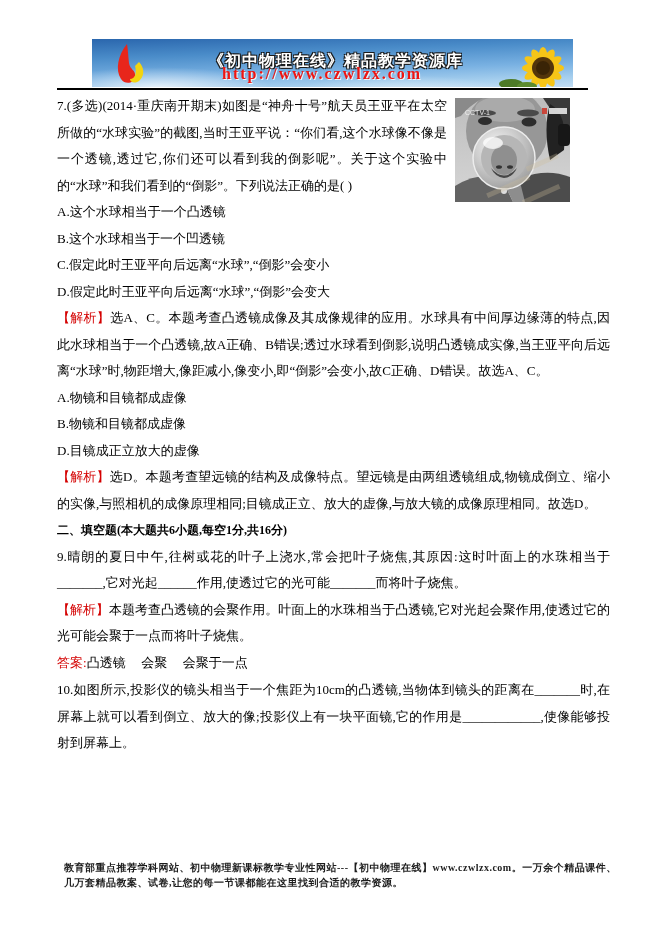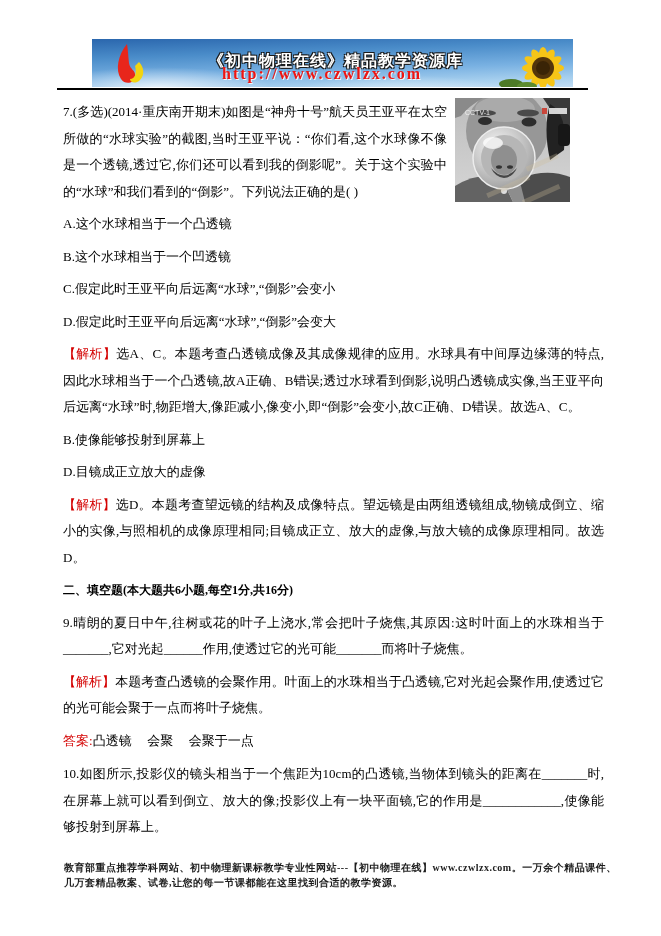--- a/index.html
+++ b/index.html
@@ -32,21 +32,21 @@
     text-decoration:none;
   }
   .sunflower{position:absolute;right:0px;top:5px;width:76px;height:43px;}
   
   .rule{position:absolute;left:57px;top:88px;width:531px;height:2px;background:#000;}
   
   .content{
     position:absolute;left:57px;top:93px;width:553px;
     font-size:13px;line-height:26.5px;
   }
-  .content p{margin:6px;padding:0;text-align:justify;}
+  .content p{margin:0;padding:0;text-align:justify;}
   .photo{
     float:right;width:115px;height:104px;margin:5px 40px 6px 8px;
     background:#c4c4c4;
   }
   .photo svg{display:block;}
   .ana-label,.ans-label{color:#d40000;font-weight:normal;}
   .section-title{font-weight:bold;font-size:12px;}
   .answer-text{white-space:pre-wrap;font-family:Liberation Mono, monospace;}
   
   .footer{
@@ -146,21 +146,22 @@
     </svg>
   </div>
 
   <p>7.(多选)(2014·重庆南开期末)如图是“神舟十号”航天员王亚平在太空所做的“水球实验”的截图,当时王亚平说：“你们看,这个水球像不像是一个透镜,透过它,你们还可以看到我的倒影呢”。关于这个实验中的“水球”和我们看到的“倒影”。下列说法正确的是(      )</p>
   <p>A.这个水球相当于一个凸透镜</p>
   <p>B.这个水球相当于一个凹透镜</p>
   <p>C.假定此时王亚平向后远离“水球”,“倒影”会变小</p>
   <p>D.假定此时王亚平向后远离“水球”,“倒影”会变大</p>
   <p><span class="ana-label">【解析】</span><span>选A、C。本题考查凸透镜成像及其成像规律的应用。水球具有中间厚边缘薄的特点,因此水球相当于一个凸透镜,故A正确、B错误;透过水球看到倒影,说明凸透镜成实像,当王亚平向后远离“水球”时,物距增大,像距减小,像变小,即“倒影”会变小,故C正确、D错误。故选A、C。</span></p>
 
-  <p>B.使像能够投射到屏幕上</p>
+  <p>A.物镜和目镜都成虚像</p>
+  <p>B.物镜和目镜都成虚像</p>
   <p>D.目镜成正立放大的虚像</p>
   <p><span class="ana-label">【解析】</span><span>选D。本题考查望远镜的结构及成像特点。望远镜是由两组透镜组成,物镜成倒立、缩小的实像,与照相机的成像原理相同;目镜成正立、放大的虚像,与放大镜的成像原理相同。故选D。</span></p>
 
   <p class="section-title">二、填空题(本大题共6小题,每空1分,共16分)</p>
 
   <p>9.晴朗的夏日中午,往树或花的叶子上浇水,常会把叶子烧焦,其原因:这时叶面上的水珠相当于_______,它对光起______作用,使透过它的光可能_______而将叶子烧焦。</p>
   <p><span class="ana-label">【解析】</span><span>本题考查凸透镜的会聚作用。叶面上的水珠相当于凸透镜,它对光起会聚作用,使透过它的光可能会聚于一点而将叶子烧焦。</span></p>
   <p><span class="ans-label">答案:</span><span class="answer-text">凸透镜  会聚  会聚于一点</span></p>
 
   <p>10.如图所示,投影仪的镜头相当于一个焦距为10cm的凸透镜,当物体到镜头的距离在_______时,在屏幕上就可以看到倒立、放大的像;投影仪上有一块平面镜,它的作用是____________,使像能够投射到屏幕上。</p>

